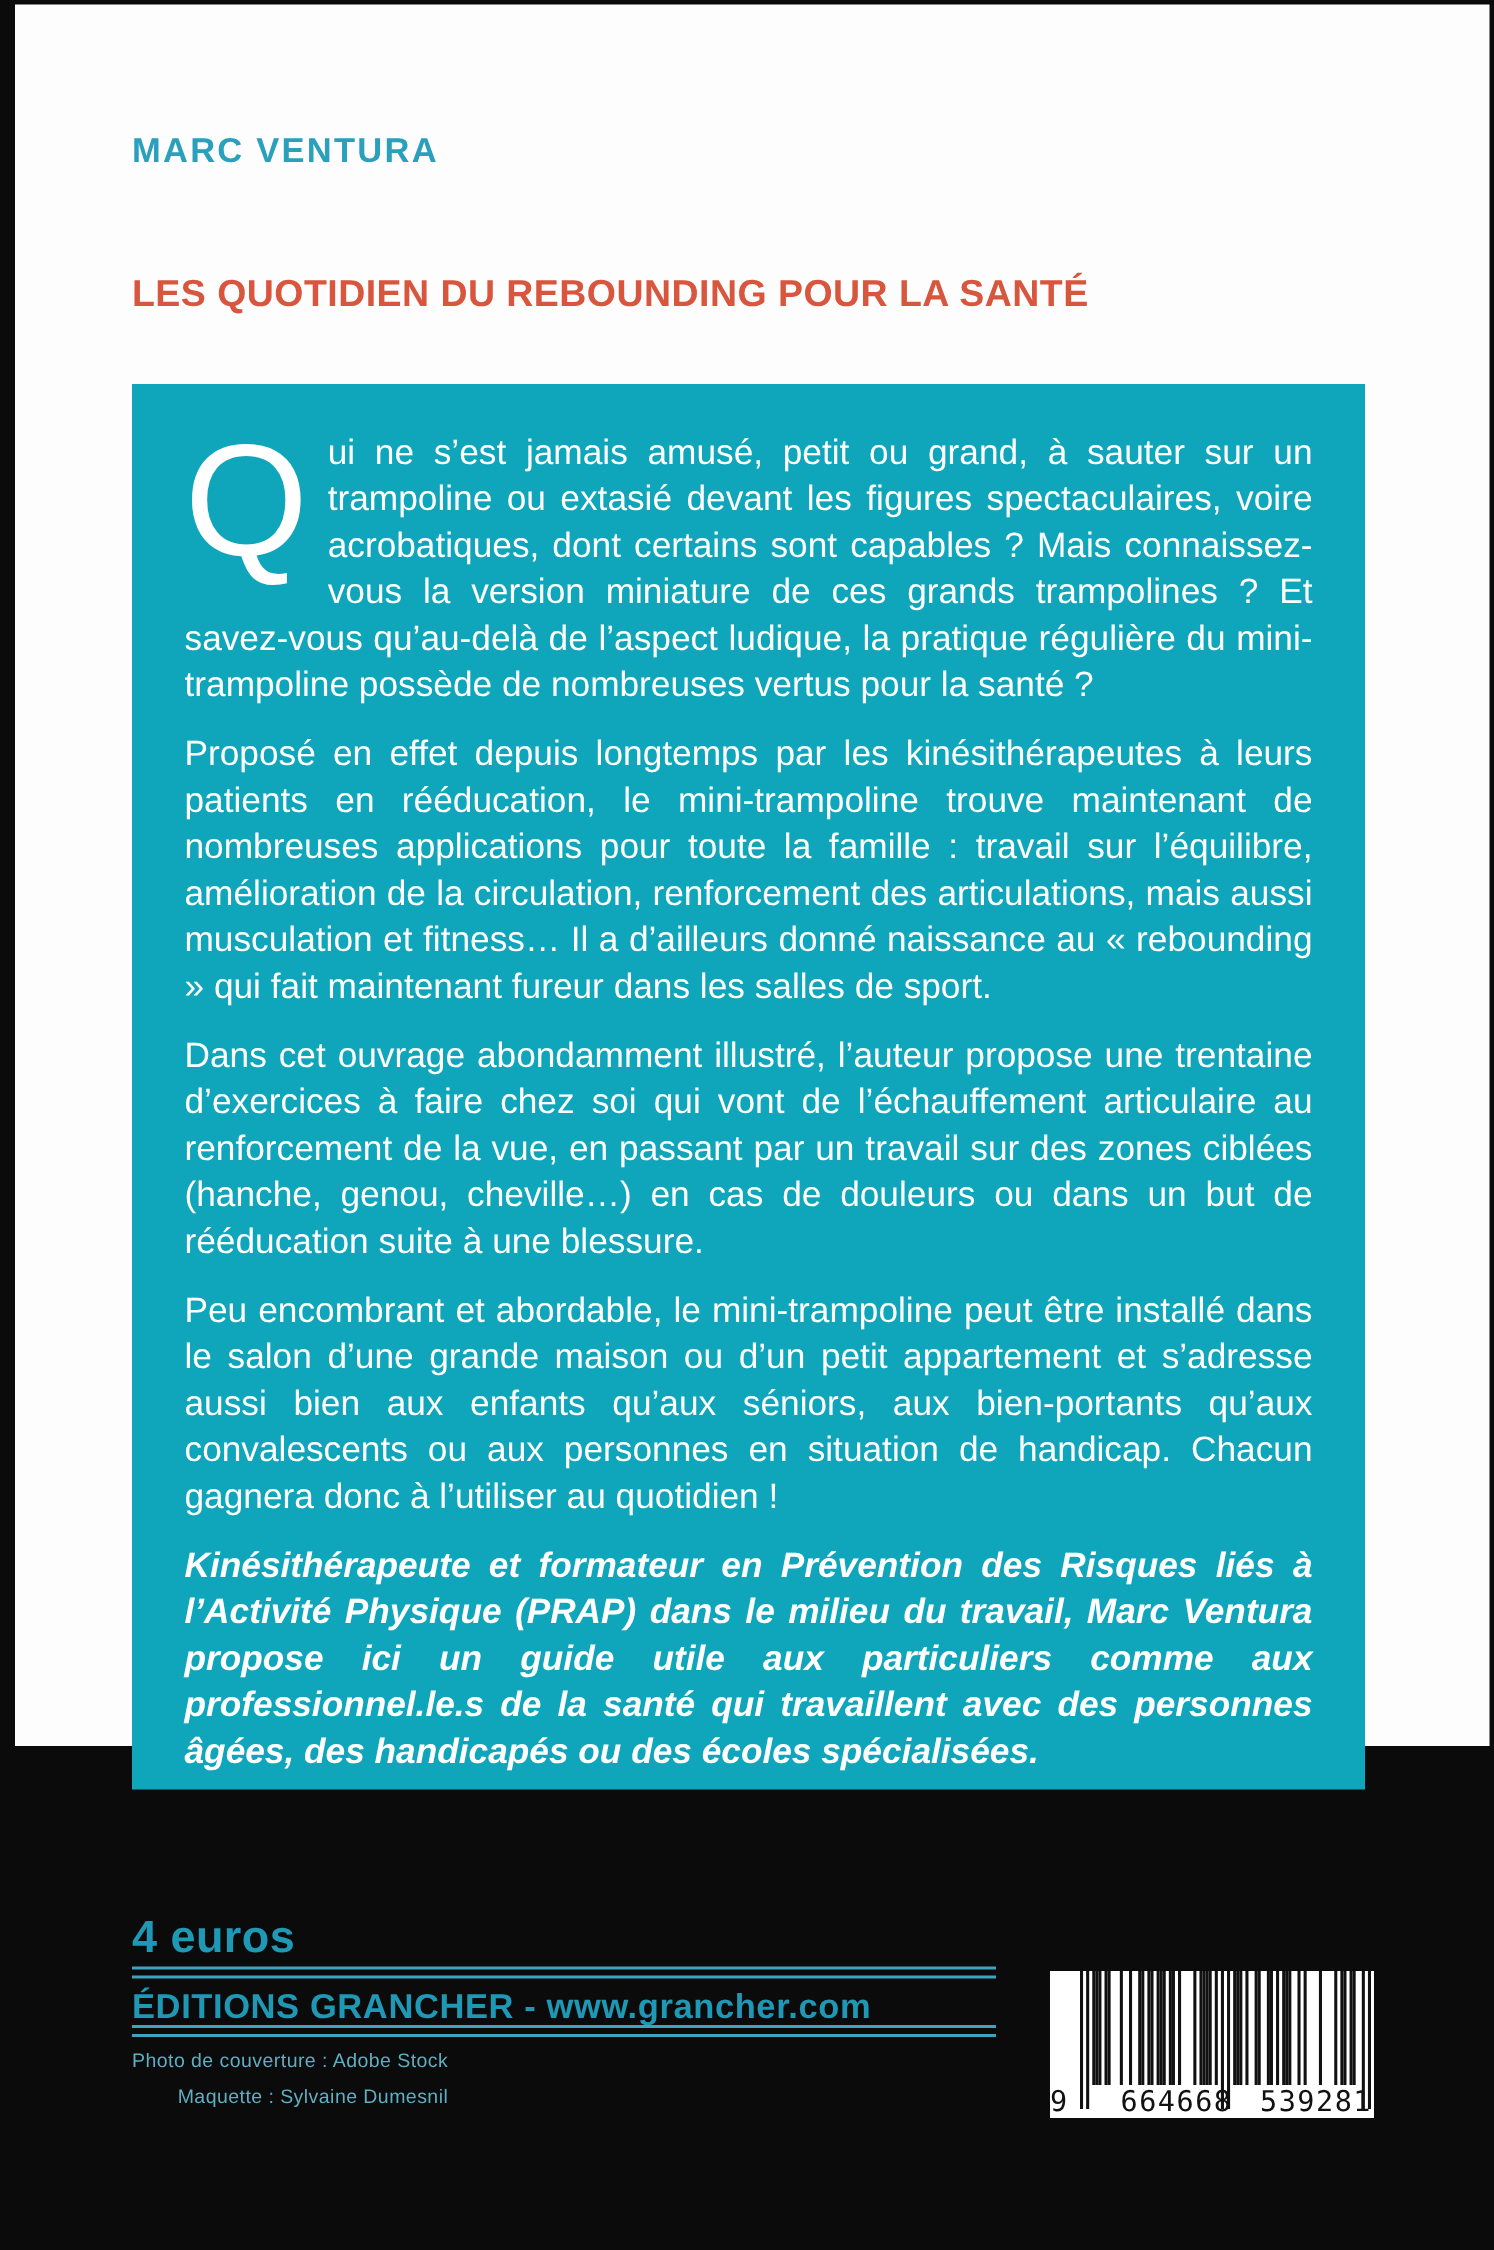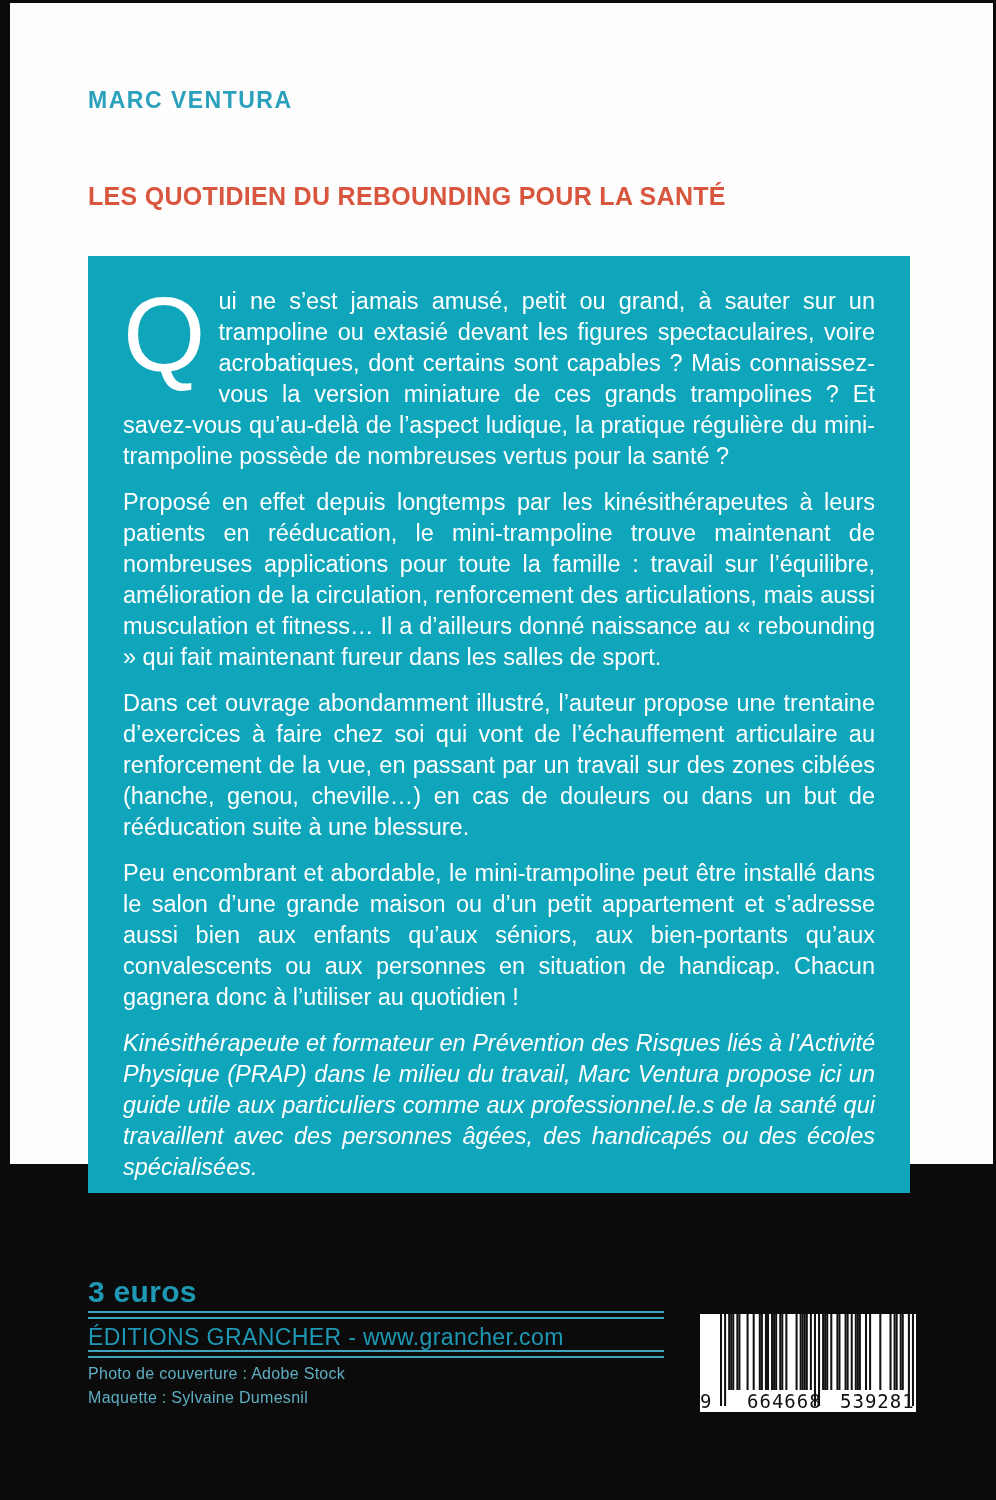--- a/index.html
+++ b/index.html
@@ -59,45 +59,46 @@
   .blurb p{margin:0 0 15px 0;}
   .dropcap{
     float:left;
     font-size:106px;
     line-height:84px;
     height:90px;
     margin:6px 13px 0 0;
     font-weight:400;
     color:#ffffff;
   }
-  .bio{font-style:italic;}
+  .bio{font-style:italic;font-weight:bold;}
   .price{
     position:absolute;left:78px;top:1272px;
     font-size:30px;font-weight:800;
     color:var(--teal-dark);
     letter-spacing:0.3px;
   }
   .rule{
     position:absolute;left:78px;width:576px;height:8px;
     border-top:2px solid var(--teal-rule);
     border-bottom:2px solid var(--teal-rule);
   }
   .rule1{top:1308px;}
   .rule2{top:1347px;}
   .publisher{
     position:absolute;left:78px;top:1321px;
-    font-size:23px;font-weight:400;
+    font-size:23px;font-weight:700;
     letter-spacing:0.4px;
     color:var(--teal-dark);
   }
   .credits{
     position:absolute;left:78px;top:1359px;
-    font-size:16px;line-height:24px;
+    font-size:13px;line-height:24px;
     color:var(--teal-light);
     letter-spacing:0.3px;
+    text-align:right;
   }
   .barcode{
     position:absolute;left:690px;top:1311px;
     width:216px;height:98px;
     background:#ffffff;
   }
   .barcode svg{
     position:absolute;left:20px;top:0;
     width:194px;height:92px;
     display:block;
@@ -122,21 +123,21 @@
   <div class="subtitle">LES QUOTIDIEN DU REBOUNDING POUR LA SANTÉ</div>
 
   <div class="blurb">
     <p><span class="dropcap">Q</span><span>ui ne s’est jamais amusé, petit ou grand, à sauter sur un trampoline ou extasié devant les figures spectaculaires, voire acrobatiques, dont certains sont capables ? Mais connaissez-vous la version miniature de ces grands trampolines  ? Et savez-vous qu’au-delà de l’aspect ludique, la pratique régulière du mini-trampoline possède de nombreuses vertus pour la santé ?</span></p>
     <p>Proposé en effet depuis longtemps par les kinésithérapeutes à leurs patients en rééducation, le mini-trampoline trouve maintenant de nombreuses applications pour toute la famille  : travail sur l’équilibre, amélioration de la circulation, renforcement des articulations, mais aussi musculation et fitness… Il a d’ailleurs donné naissance au « rebounding » qui fait maintenant fureur dans les salles de sport.</p>
     <p>Dans cet ouvrage abondamment illustré, l’auteur propose une trentaine d’exercices à faire chez soi qui vont de l’échauffement articulaire au renforcement de la vue, en passant par un travail sur des zones ciblées (hanche, genou, cheville…) en cas de douleurs ou dans un but de rééducation suite à une blessure.</p>
     <p>Peu encombrant et abordable, le mini-trampoline peut être installé dans le salon d’une grande maison ou d’un petit appartement et s’adresse aussi bien aux enfants qu’aux séniors, aux bien-portants qu’aux convalescents ou aux personnes en situation de handicap. Chacun gagnera donc à l’utiliser au quotidien !</p>
     <p class="bio">Kinésithérapeute et formateur en Prévention des Risques liés à l’Activité Physique (PRAP) dans le milieu du travail, Marc Ventura propose ici un guide utile aux particuliers comme aux professionnel.le.s de la santé qui travaillent avec des personnes âgées, des handicapés ou des écoles spécialisées.</p>
   </div>
 
-  <div class="price">3 euros</div>
+  <div class="price">4 euros</div>
 
   <div class="rule rule1"></div>
   <div class="publisher">ÉDITIONS GRANCHER - www.grancher.com</div>
   <div class="rule rule2"></div>
 
   <div class="credits">
     <div>Photo de couverture : Adobe Stock</div>
     <div>Maquette : Sylvaine Dumesnil</div>
   </div>
 

